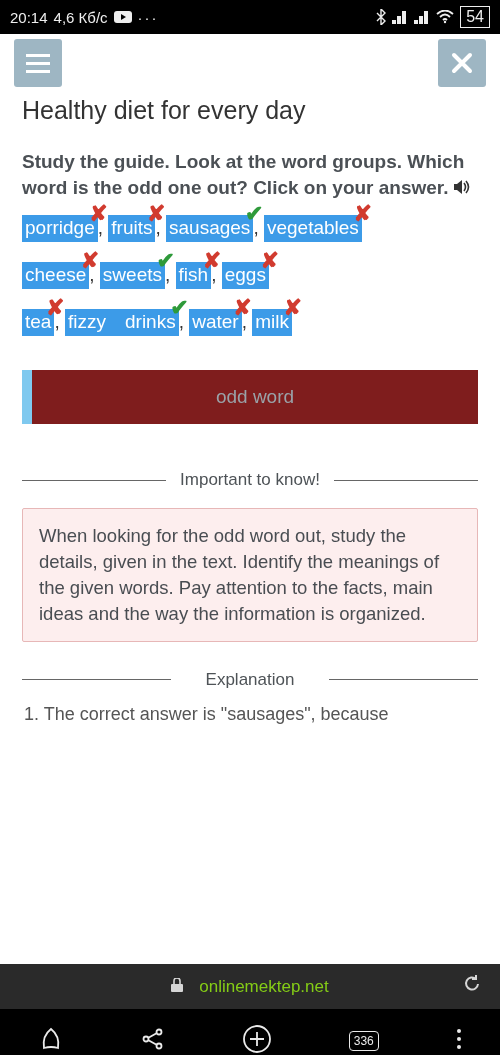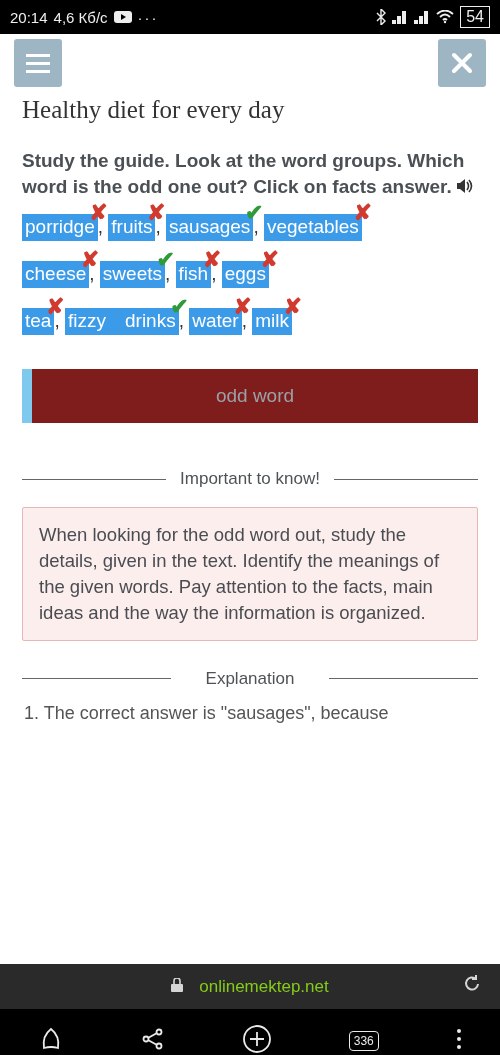--- a/index.html
+++ b/index.html
@@ -16,21 +16,21 @@
   .topbar {
     height: 58px; display: flex; align-items: center; justify-content: space-between;
     padding: 0 14px;
   }
   .iconbtn {
     width: 48px; height: 48px; background: #9eb6c3; border-radius: 3px;
     display: flex; align-items: center; justify-content: center; color: #fff;
     font-size: 28px;
   }
   .content { padding: 0 22px; }
-  .title { font-size: 25px; color: #333; font-weight: 400; margin: 4px 0 24px 0; font-family: Liberation Serif, serif; }
+  .title { font-size: 25px; color: #333; font-weight: 400; margin: 4px 0 24px 0; }
   .instructions { font-size: 19px; color: #4b5055; font-weight: 700; line-height: 1.35; }
   .speaker { display: inline-block; vertical-align: middle; color: #444; }
   .wordrows { margin-top: 14px; }
   .wrow { margin-bottom: 20px; line-height: 1.2; }
   .word-wrap { display: inline-block; position: relative; }
   .word {
     display: inline-block; background: #3c9be8; color: #fff; font-size: 19px;
     padding: 2px 3px; cursor: pointer;
   }
   .mark {
@@ -125,21 +125,21 @@
       <svg width="22" height="22" viewBox="0 0 22 22" stroke="#fff" stroke-width="4" stroke-linecap="round">
           <path d="M3 3 L19 19 M19 3 L3 19"></path>
         </svg>
     </div>
   </div>
 
   <div class="content">
     <h1 class="title">Healthy diet for every day</h1>
 
     <p class="instructions">
-      <span>Study the guide. Look at the word groups. Which word is the odd one out? Click on facts answer.</span>
+      <span>Study the guide. Look at the word groups. Which word is the odd one out? Click on your answer.</span>
       <span class="speaker">
         <svg width="18" height="16" viewBox="0 0 18 16" fill="#333">
             <path d="M0 5 L3 5 L8 1 L8 15 L3 11 L0 11 Z"></path>
             <path d="M10 4 Q13 8 10 12" fill="none" stroke="#333" stroke-width="1.6"></path>
             <path d="M12 2 Q17 8 12 14" fill="none" stroke="#333" stroke-width="1.6"></path>
           </svg>
       </span>
     </p>
 
     <div class="wordrows" id="wordrows">

